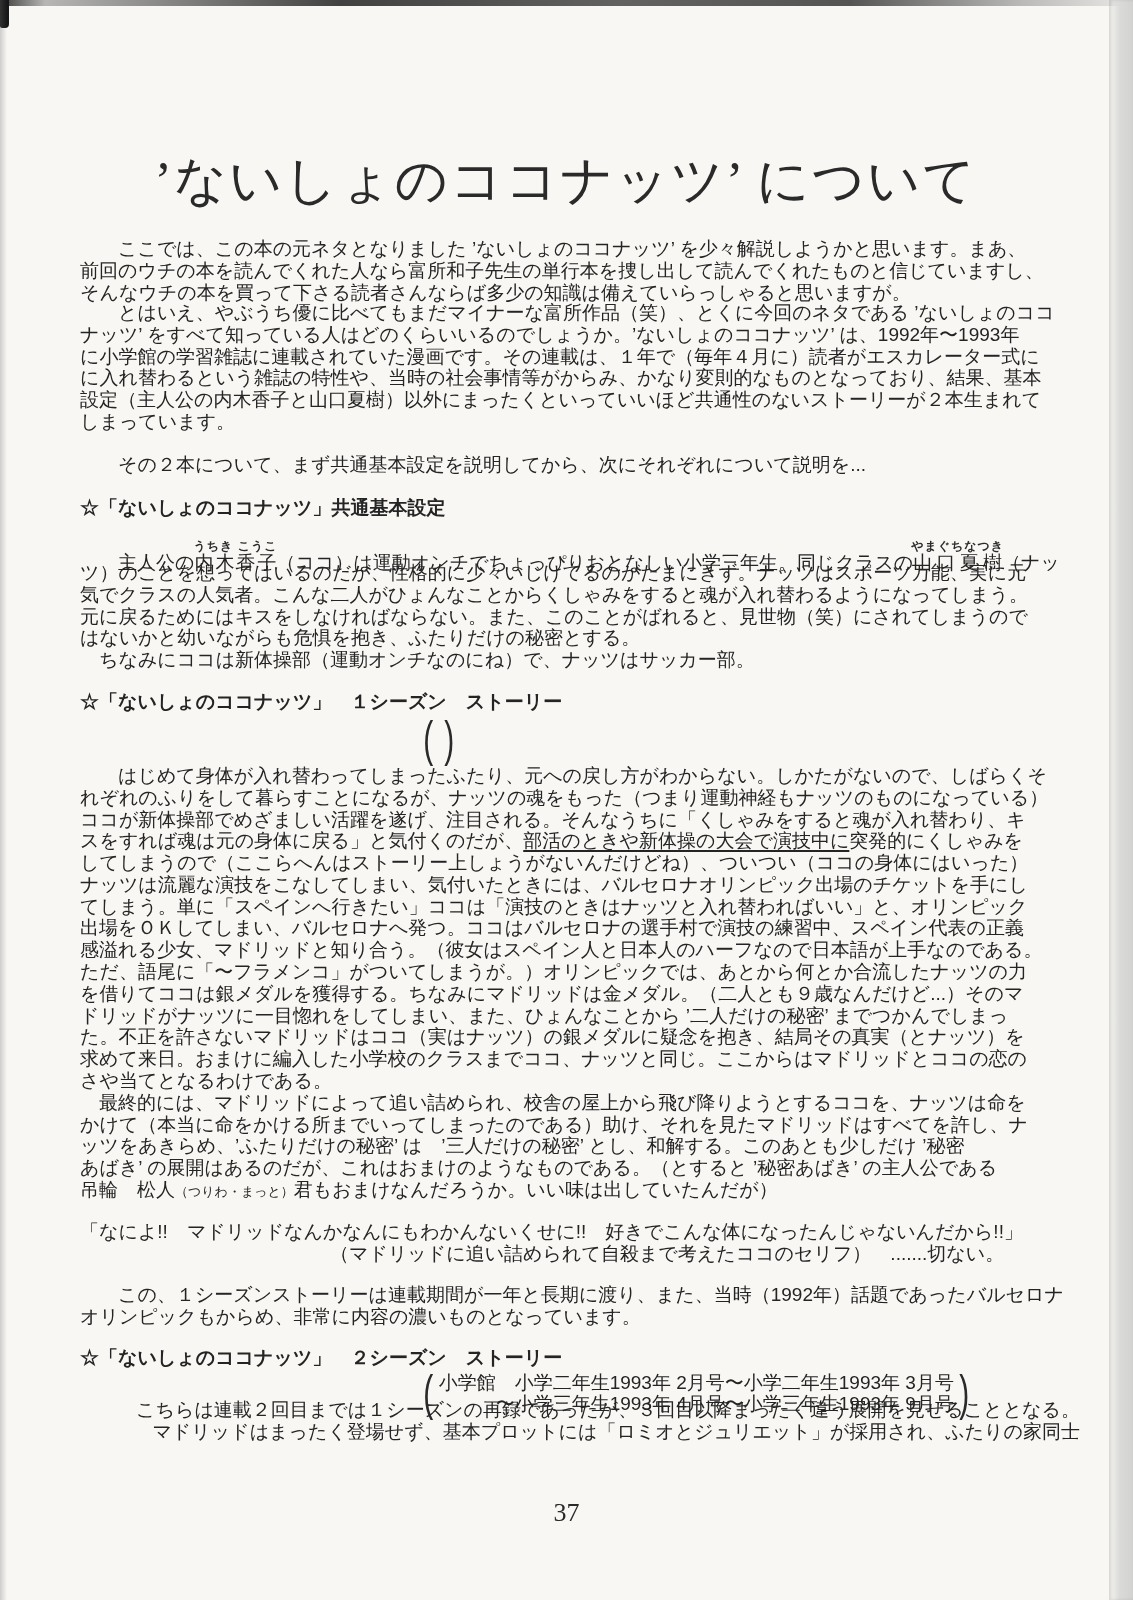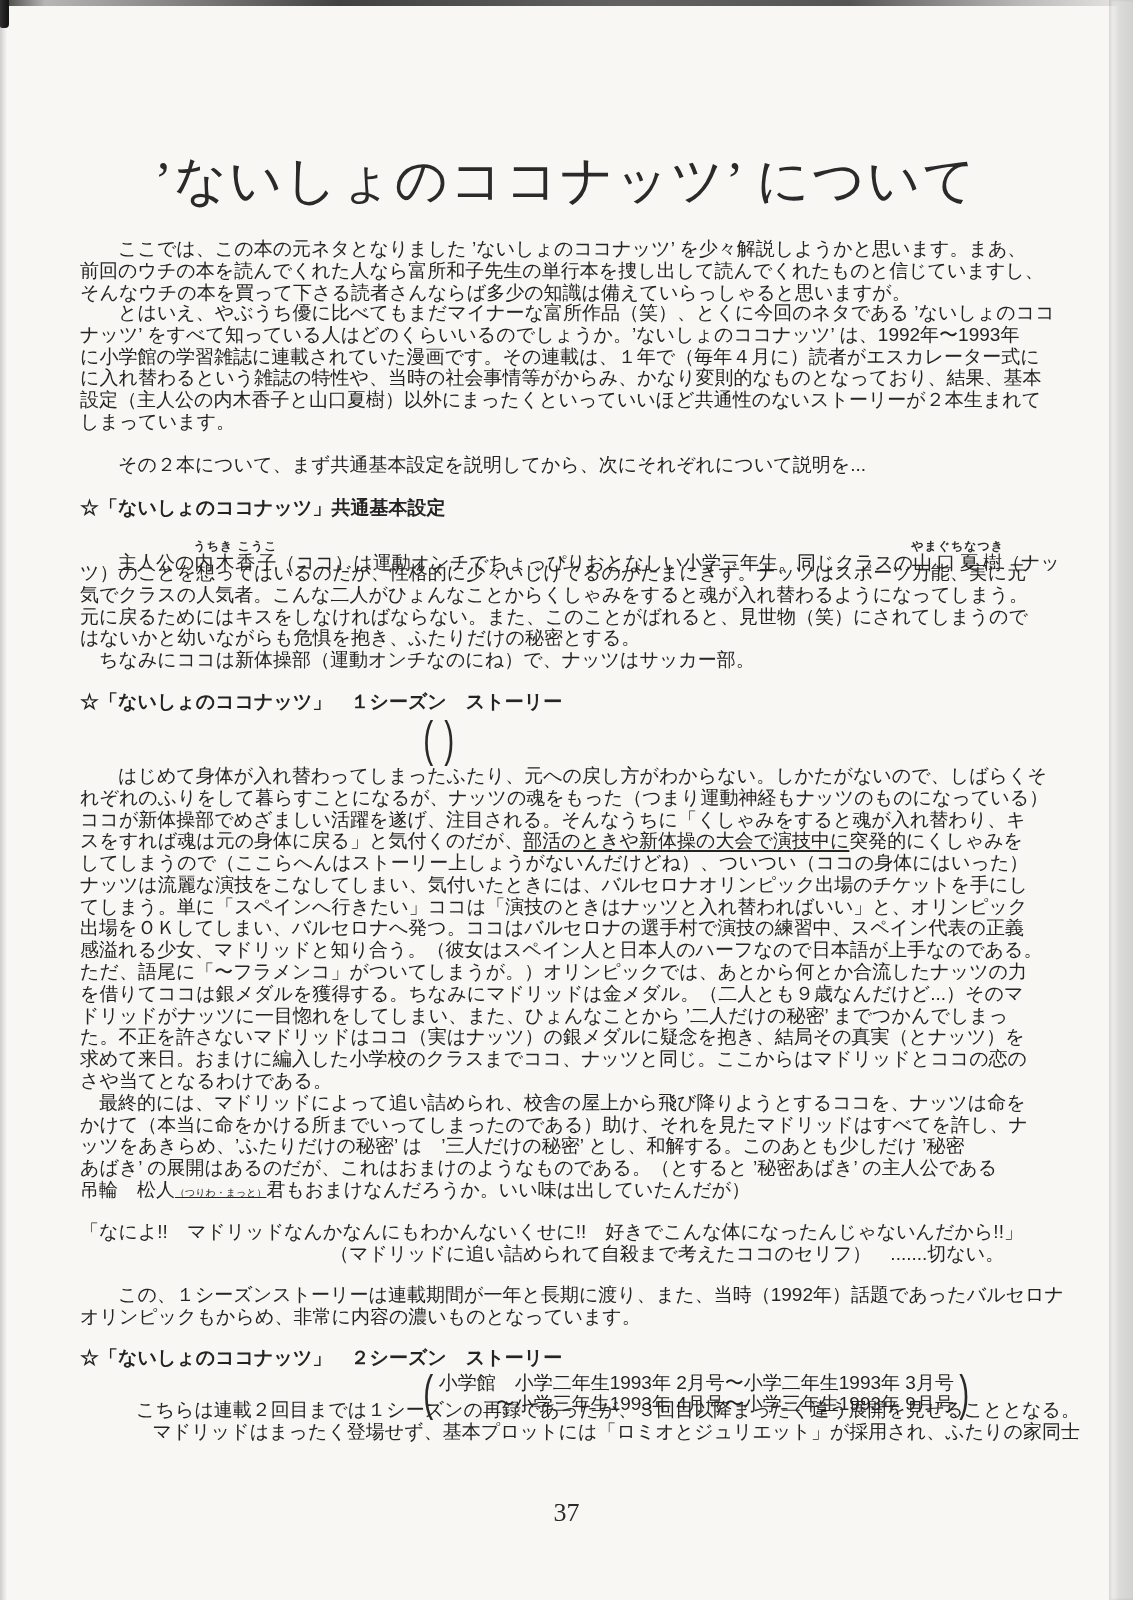--- a/index.html
+++ b/index.html
@@ -48,21 +48,21 @@
     font-weight:500;
     white-space:pre;
     color:#242424;
   }
   .heading { font-weight:600; }
   .uline {
     text-decoration:underline;
     text-underline-offset:3px;
     text-decoration-thickness:1.5px;
   }
-  .small-inline { font-size:10px;text-decoration:underline; }
+  .small-inline { font-size:13px; }
   .pub-block {
     position:absolute; left:418px;
     display:flex; align-items:center;
     font-size:19px; line-height:21.5px; font-weight:500;
   }
   .pub-lines { white-space:pre; }
   .bigparen {
     font-size:50px; font-weight:300; line-height:1;
     transform:scaleX(0.6);
     color:#2a2a2a;

